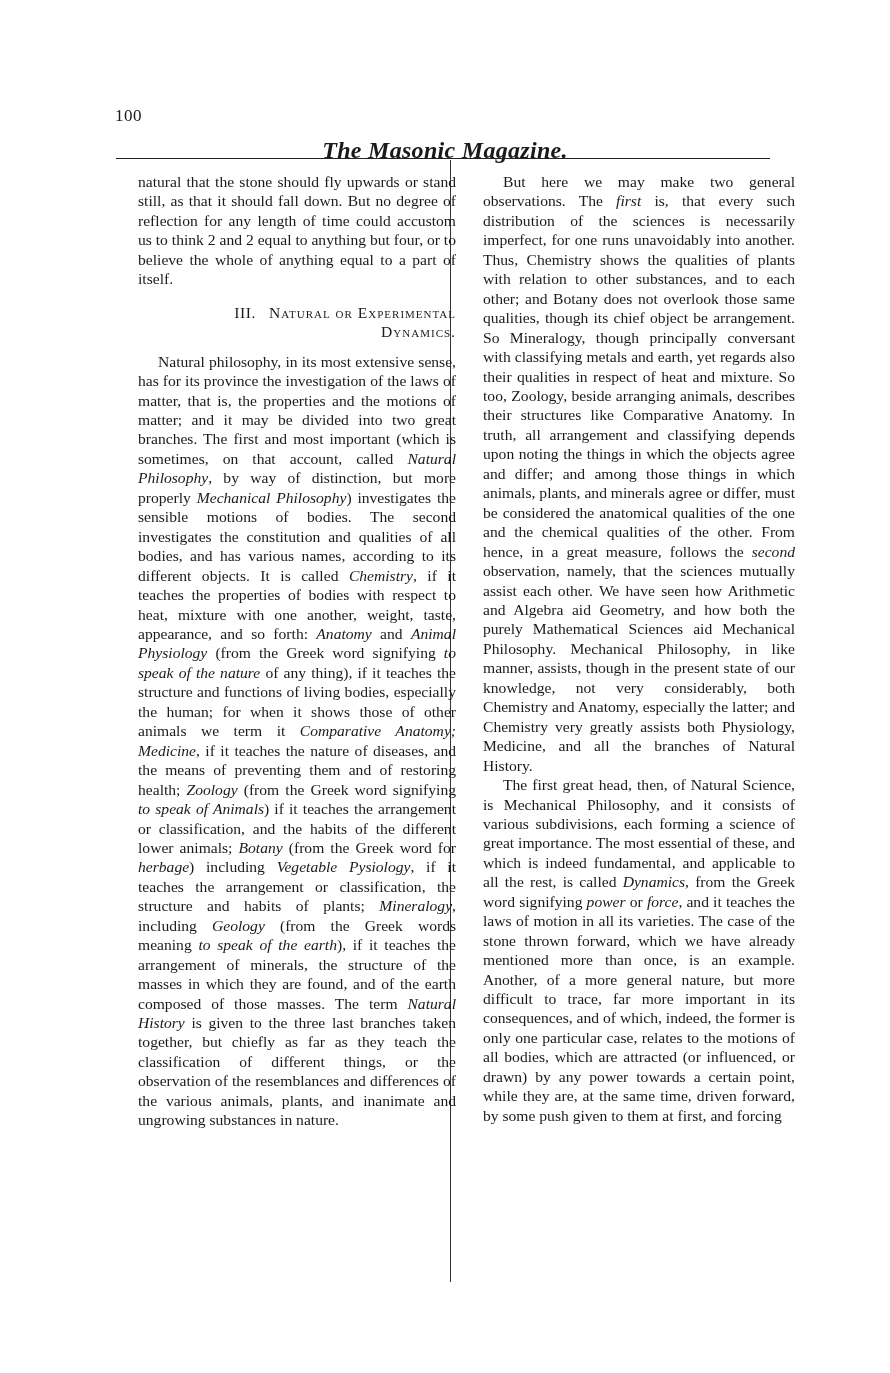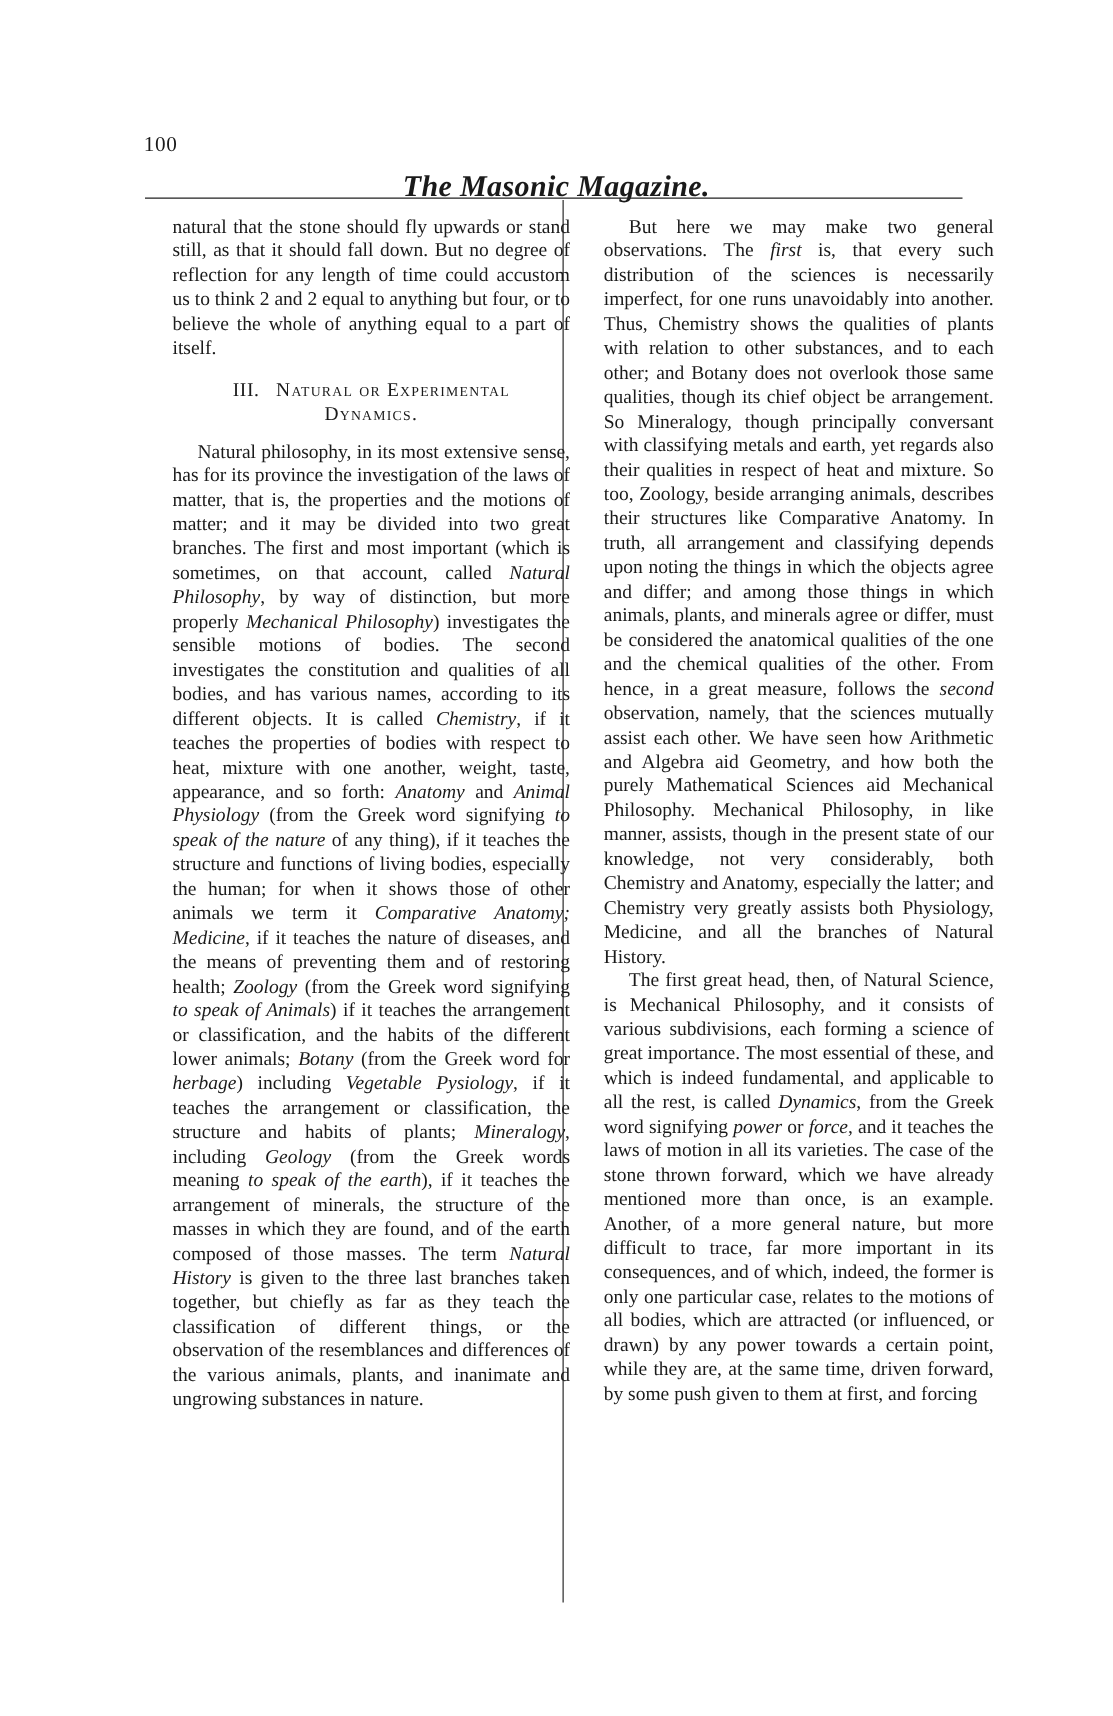--- a/index.html
+++ b/index.html
@@ -12,21 +12,21 @@
   .rule { position: absolute; top: 158px; left: 116px; width: 654px; height: 0;
           border-top: 1.5px solid #222; }
   .divider { position: absolute; left: 450px; top: 160px; height: 1122px; width: 0;
              border-left: 1.2px solid #333; }
   .col { position: absolute; top: 172px; font-size: 15.6px; line-height: 19.45px;
          text-align: justify; }
   .col-left { left: 122px; width: 318px; margin-left: 16px; }
   .col-right { left: 483px; width: 312px; }
   .col p { margin: 0; hyphens: manual; }
   .indent { text-indent: 20px; }
-  .section-heading { text-align: center; margin: 14px 0 10px 0; font-size: 15.6px; letter-spacing: 0.5px; }
+  .section-heading { text-align: right; margin: 14px 0 10px 0; font-size: 15.6px; letter-spacing: 0.5px; }
   .sc { font-variant: small-caps; letter-spacing: 1px; }
   i { font-style: italic; }
 </style>
 </head>
 <body>
 
 <div class="header">
   <span class="page-num">100</span>
   <div class="mag-title">The Masonic Magazine.</div>
 </div>

